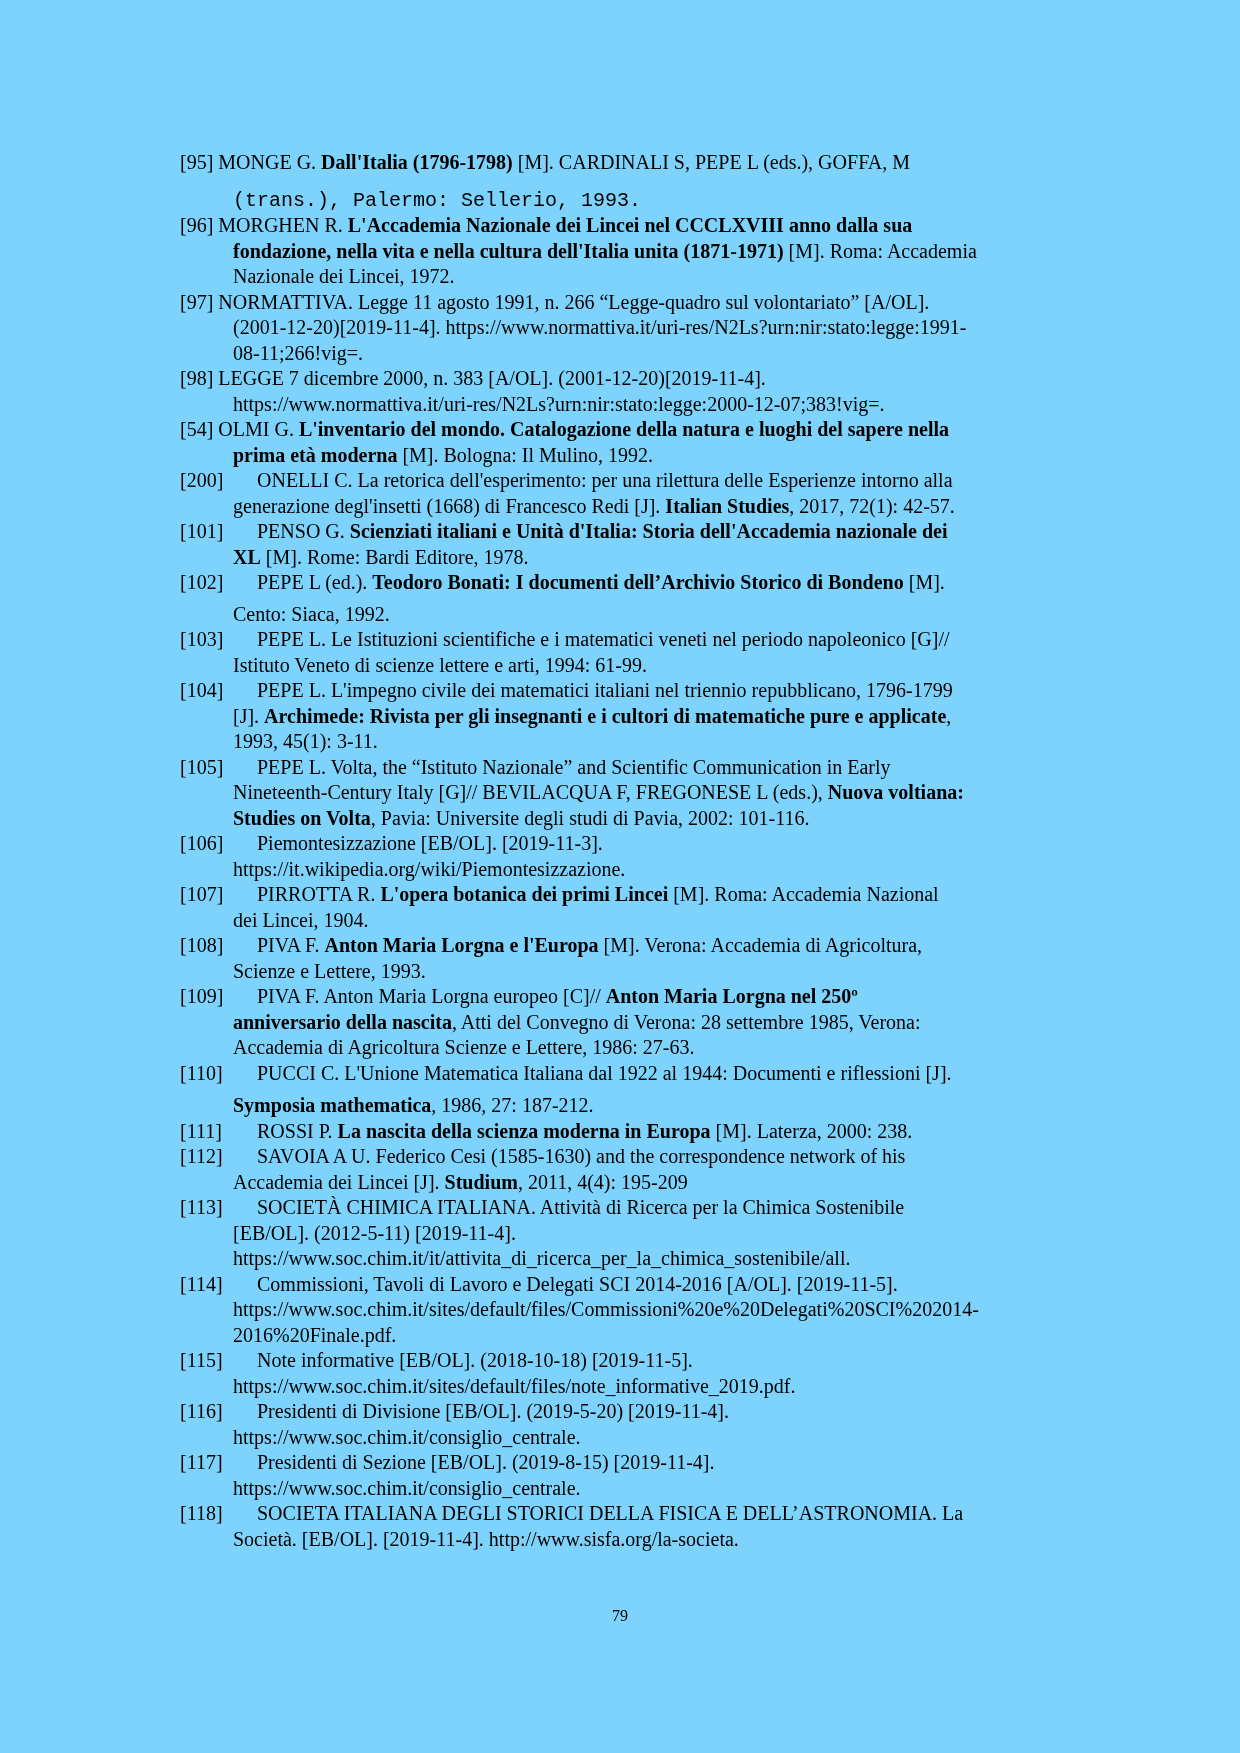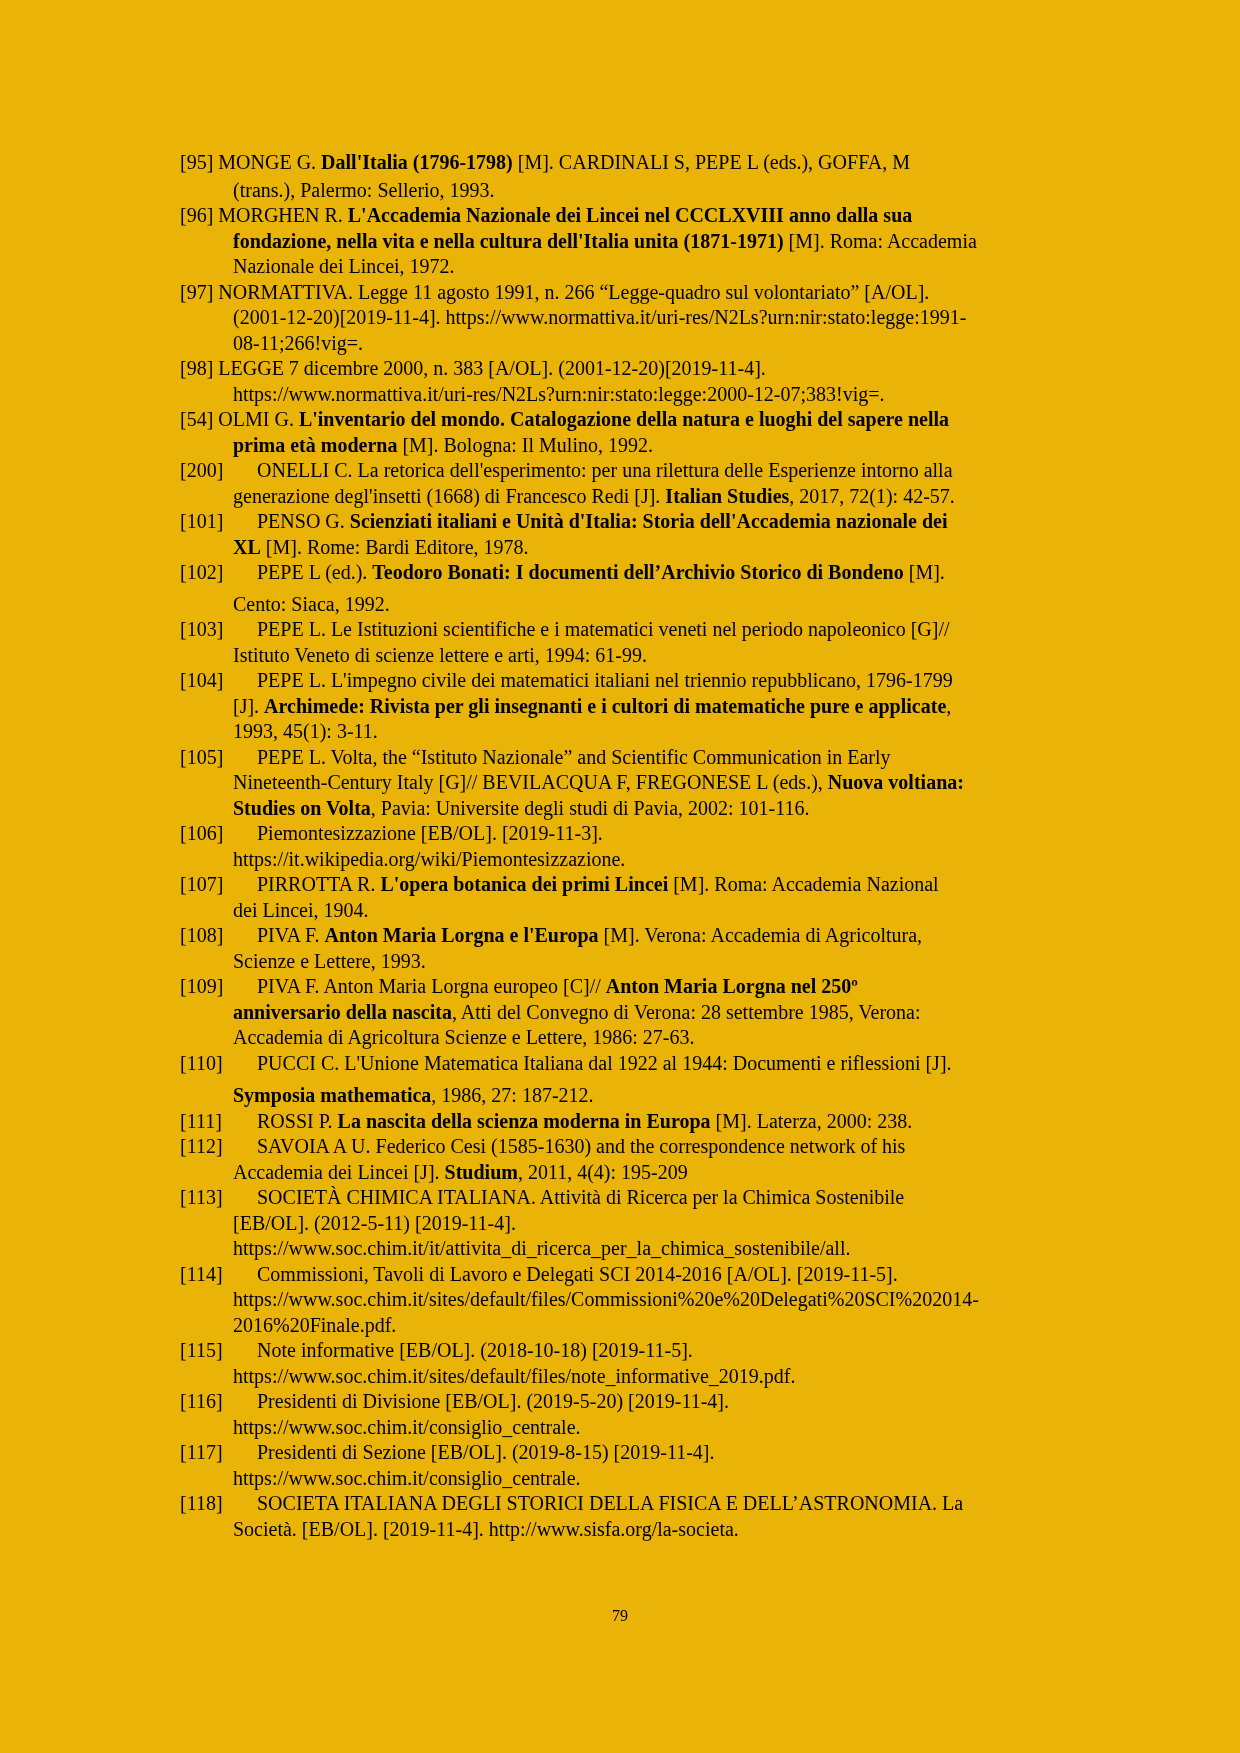--- a/index.html
+++ b/index.html
@@ -1,20 +1,20 @@
 <!DOCTYPE html>
 <html><head>
 <meta charset="utf-8">
 <style>
   html, body { margin: 0; padding: 0; background: #ffffff; }
   .page {
     position: relative;
     width: 1240px;
     height: 1753px;
-    background: #eab308;
+    background: #7dd3fc;
     color: #000000;
     font-family: "Liberation Serif", "DejaVu Serif", serif;
     font-size: 20px;
     overflow: hidden;
   }
   .bib {
     position: absolute;
     left: 180px;
     top: 150px;
     width: 895px;
@@ -40,21 +40,21 @@
     line-height: 25px;
   }
 </style>
 </head>
 <body>
 
 <div class="page">
   <div class="bib">
       <div class="ref-entry">
         <div class="ref-line"><span class="ref-label">[95] </span><span>MONGE G. </span><span class="bold">Dall'Italia (1796-1798)</span><span> [M]. CARDINALI S, PEPE L (eds.), GOFFA, M</span></div>
-        <div class="ref-line cont" style="margin-top: 2px;"><span>(trans.), Palermo: Sellerio, 1993.</span></div>
+        <div class="ref-line cont" style="margin-top: 12px; font-family: Liberation Mono, monospace;"><span>(trans.), Palermo: Sellerio, 1993.</span></div>
       </div>
       <div class="ref-entry">
         <div class="ref-line"><span class="ref-label">[96] </span><span>MORGHEN R. </span><span class="bold">L'Accademia Nazionale dei Lincei nel CCCLXVIII anno dalla sua</span></div>
         <div class="ref-line cont"><span class="bold">fondazione, nella vita e nella cultura dell'Italia unita (1871-1971)</span><span> [M]. Roma: Accademia</span></div>
         <div class="ref-line cont"><span>Nazionale dei Lincei, 1972.</span></div>
       </div>
       <div class="ref-entry">
         <div class="ref-line"><span class="ref-label">[97] </span><span>NORMATTIVA. Legge 11 agosto 1991, n. 266 “Legge-quadro sul volontariato” [A/OL].</span></div>
         <div class="ref-line cont"><span>(2001-12-20)[2019-11-4]. https://www.normattiva.it/uri-res/N2Ls?urn:nir:stato:legge:1991-</span></div>
         <div class="ref-line cont"><span>08-11;266!vig=.</span></div>

